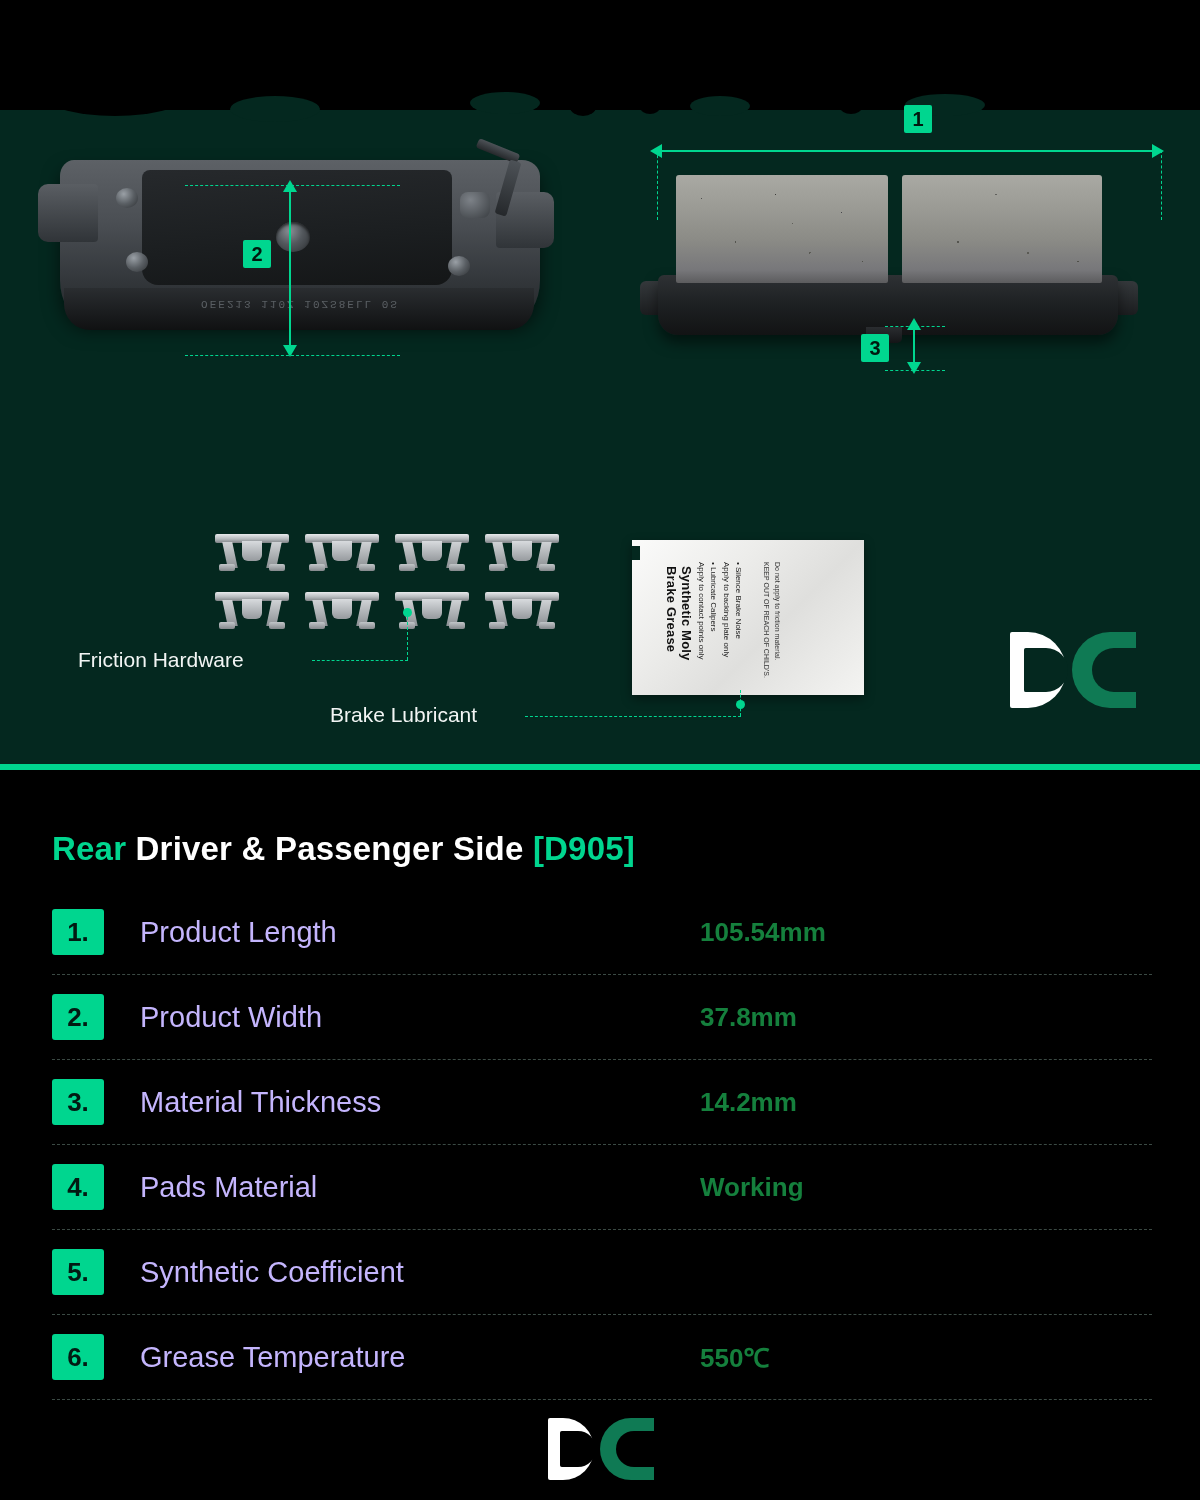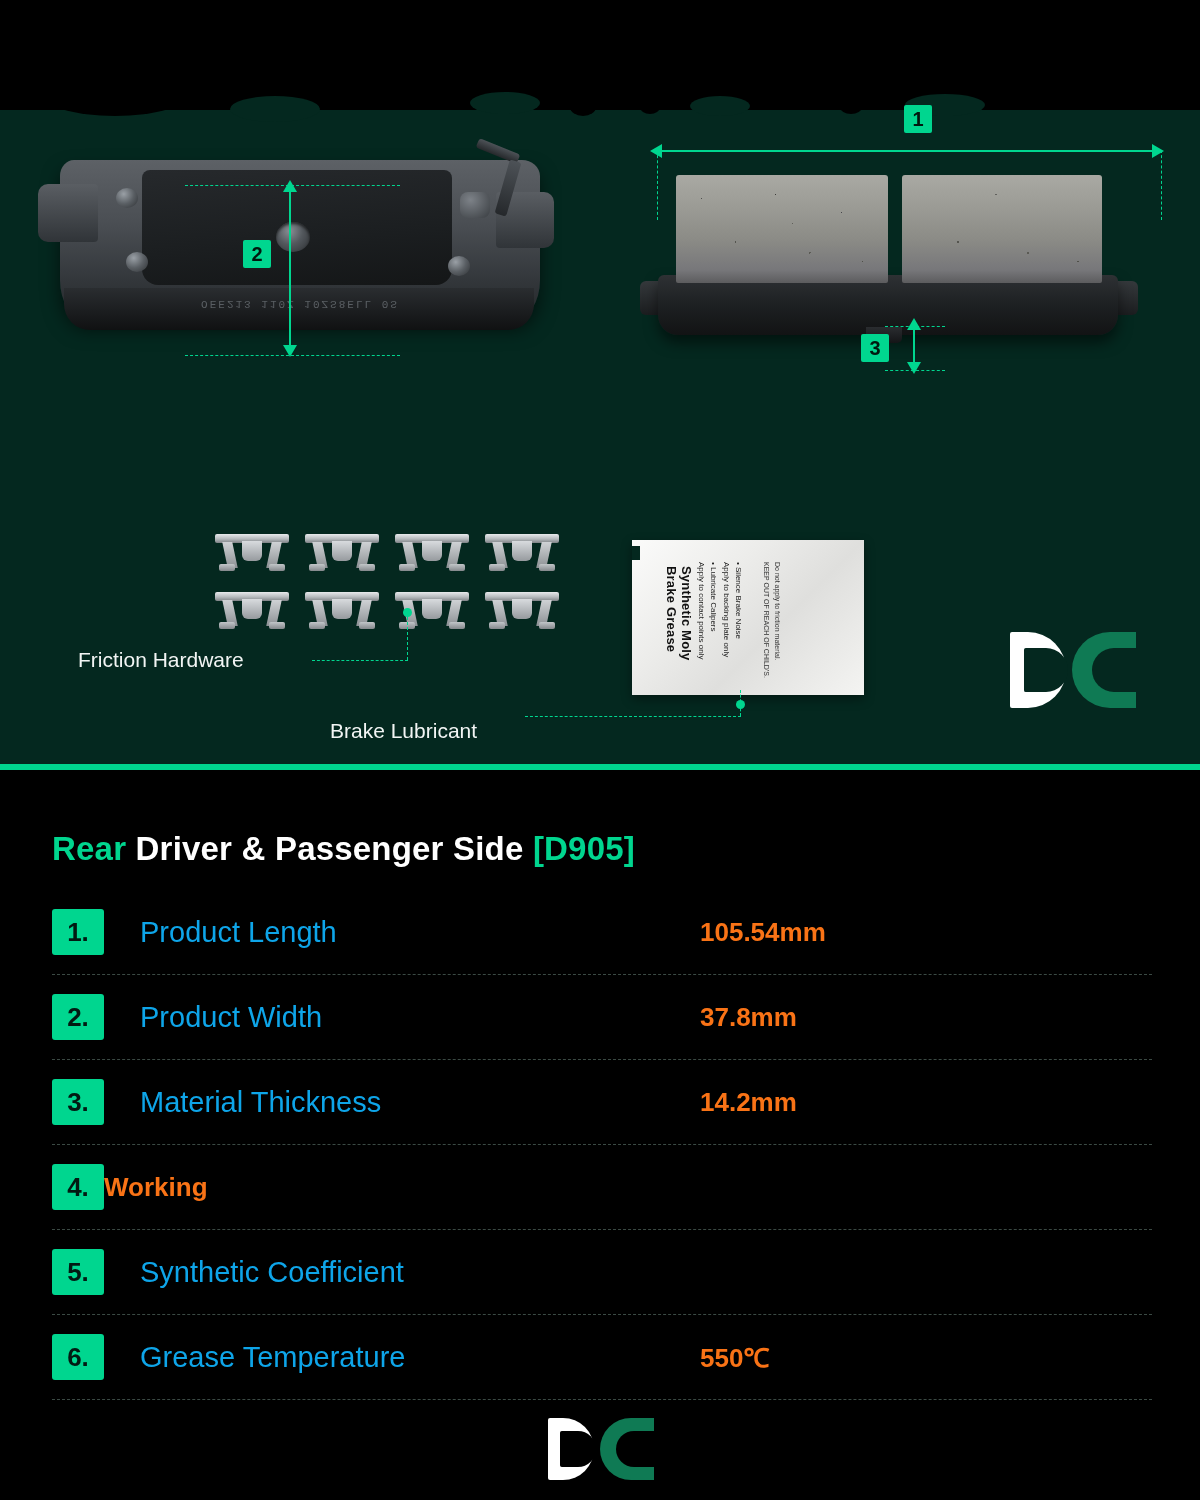--- a/index.html
+++ b/index.html
@@ -427,28 +427,28 @@
     font-weight: bold;
     display: flex;
     align-items: center;
     justify-content: center;
     border-radius: 3px;
     flex: none;
   }
   .spec-label {
     margin-left: 36px;
     font-size: 29px;
-    color: #0ea5e9;
+    color: #c4b5fd;
     width: 560px;
     flex: none;
   }
   .spec-value {
     font-size: 26px;
     font-weight: bold;
-    color: #f97316;
+    color: #15803d;
   }
 
   .logo-bottom {
     position: absolute;
     left: 548px; top: 648px;
     width: 106px; height: 62px;
   }
   .logo-bottom .d {
     position: absolute; left: 0; top: 0;
     width: 46px; height: 62px;
@@ -619,21 +619,21 @@
     <div class="lube">
       <div class="notch"></div>
       <div class="title">Synthetic Moly Brake Grease</div>
       <div class="bullets">• Silence Brake Noise<br>Apply to backing plate only<br>• Lubricate Calipers<br>Apply to contact points only</div>
       <div class="warn">Do not apply to friction material.<br>KEEP OUT OF REACH OF CHILD'S.</div>
     </div>
 
     <div class="callout-dot" style="left:736px; top:700px;"></div>
     <div class="callout-dash-v" style="left:740px; top:690px; height:26px;"></div>
     <div class="callout-dash-h" style="left:525px; top:716px; width:216px;"></div>
-    <div class="callout-label" style="left:330px; top:703px;margin-top:16px;">Brake Lubricant</div>
+    <div class="callout-label" style="left:330px; top:703px;">Brake Lubricant</div>
 
     <div class="logo" style="left:1010px; top:632px;">
       <div class="d"></div>
       <div class="d-cut"></div>
       <div class="c"></div>
       <div class="c-cut"></div>
     </div>
   </div>
 
   <div class="divider"></div>
@@ -659,20 +659,21 @@
       </div>
 
       <div class="spec-row">
         <div class="spec-num">3.</div>
         <div class="spec-label">Material Thickness</div>
         <div class="spec-value">14.2mm</div>
       </div>
 
       <div class="spec-row">
         <div class="spec-num">4.</div>
+        <div class="spec-label">Pads Material</div>
         <div class="spec-value">Working</div>
       </div>
 
       <div class="spec-row">
         <div class="spec-num">5.</div>
         <div class="spec-label">Synthetic Coefficient</div>
       </div>
 
       <div class="spec-row">
         <div class="spec-num">6.</div>

